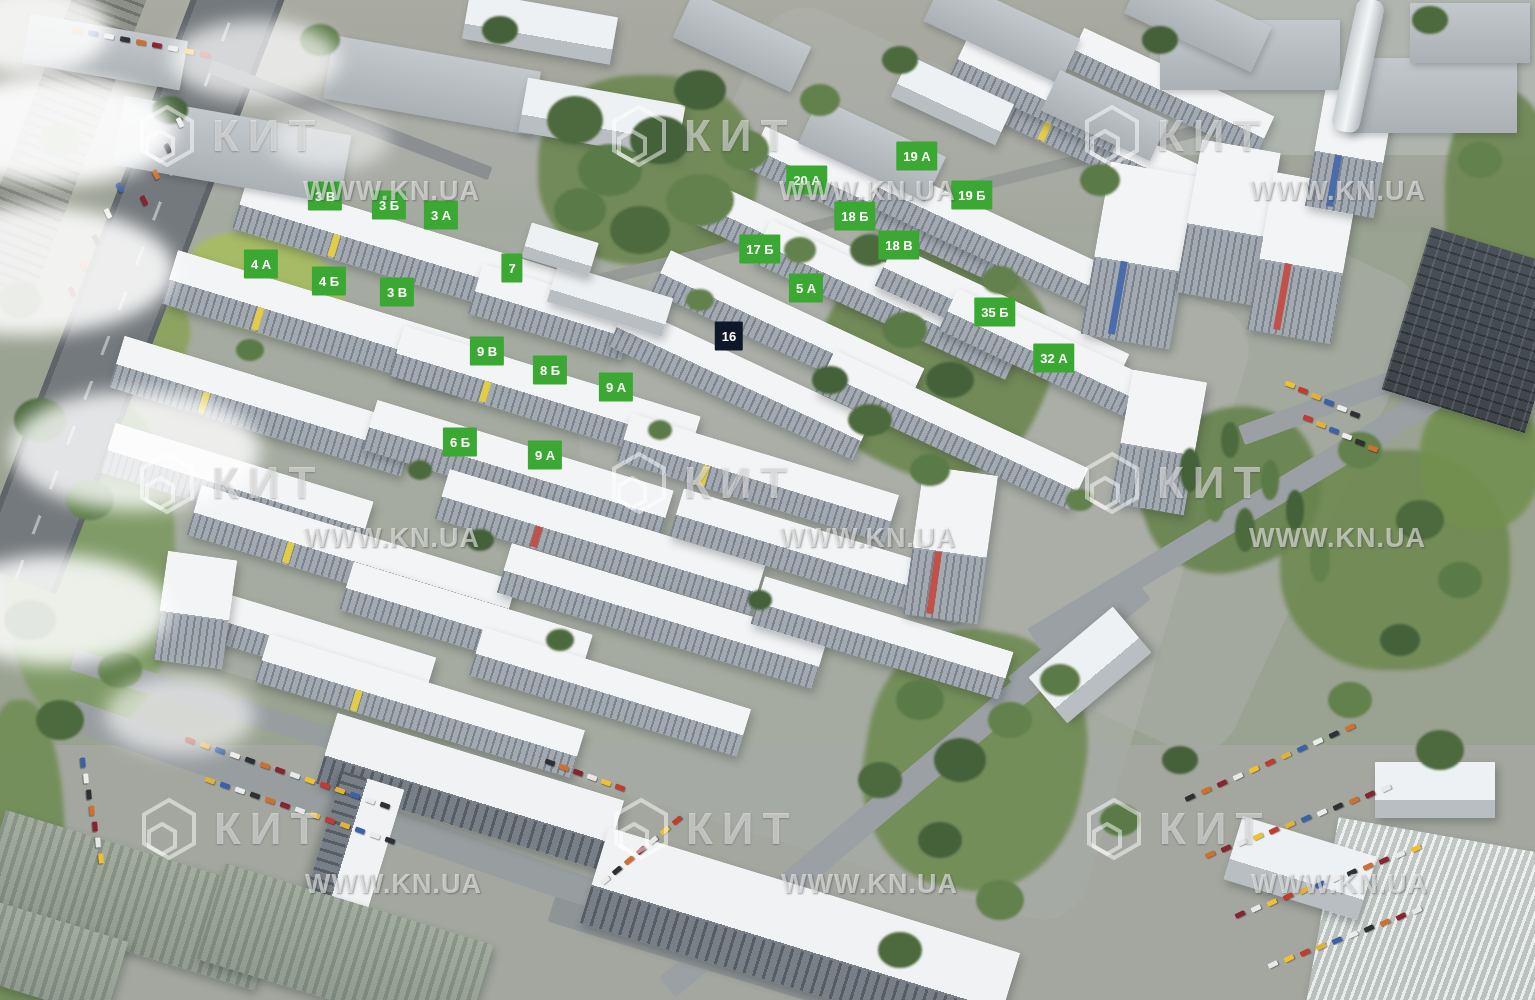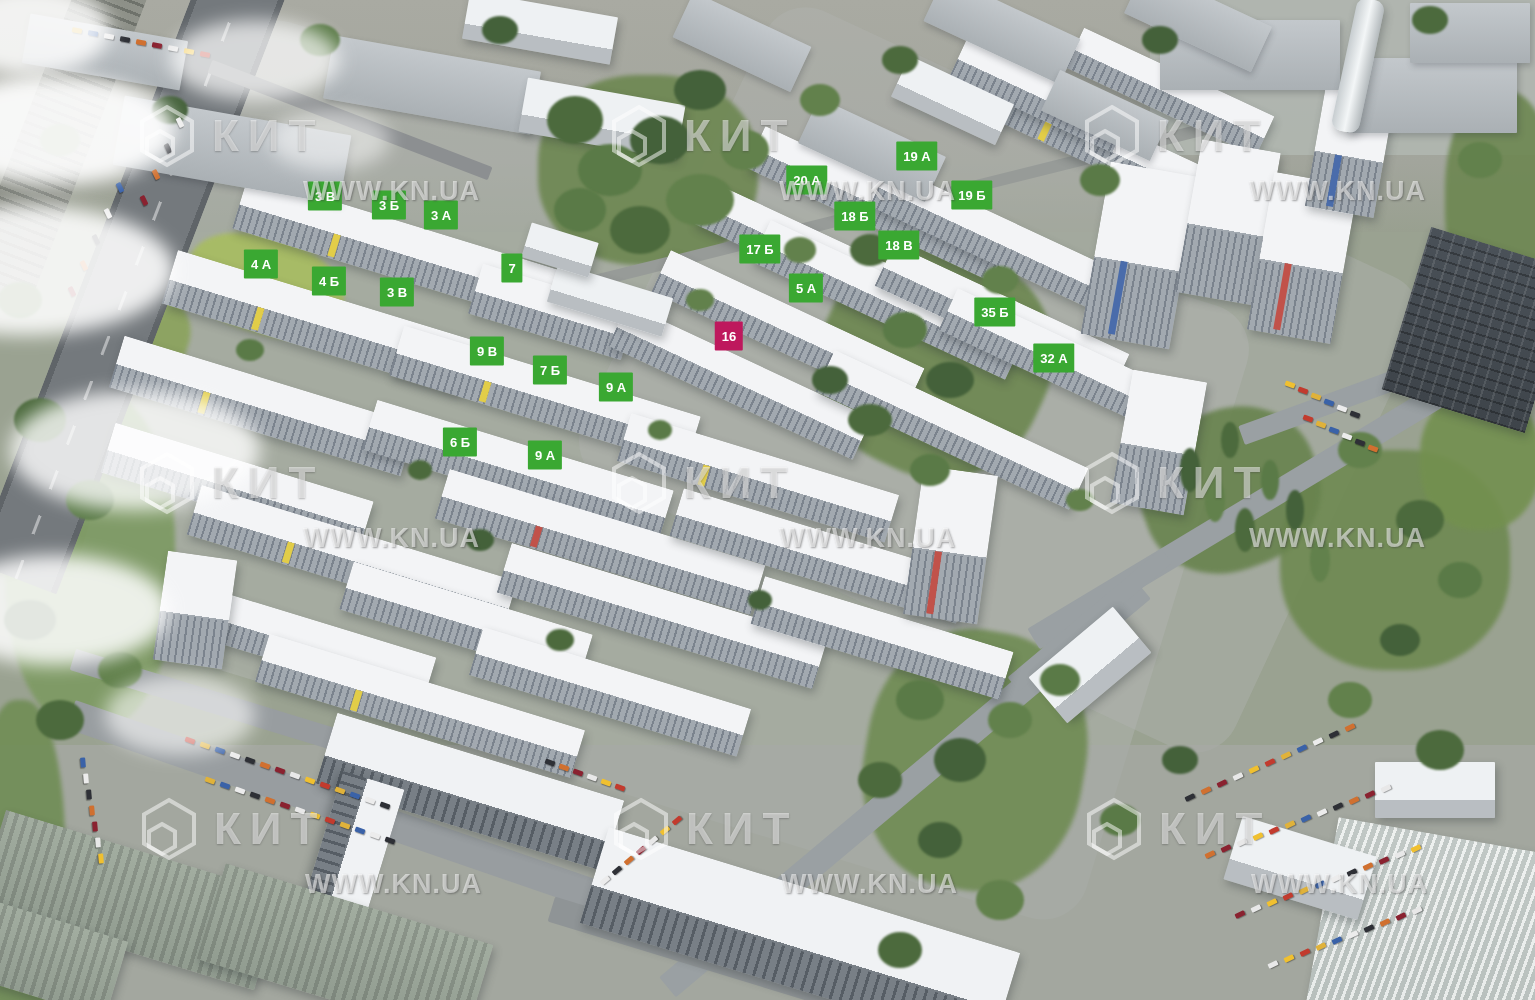--- a/index.html
+++ b/index.html
@@ -375,25 +375,25 @@
     </div>
   <div id="markers">
       <div class="marker" style="left: 325px; top: 196px; background: rgb(58, 168, 50); color: rgb(255, 255, 255);">3 В</div>
       <div class="marker" style="left: 389px; top: 205px; background: rgb(58, 168, 50); color: rgb(255, 255, 255);">3 Б</div>
       <div class="marker" style="left: 441px; top: 215px; background: rgb(58, 168, 50); color: rgb(255, 255, 255);">3 А</div>
       <div class="marker" style="left: 261px; top: 264px; background: rgb(58, 168, 50); color: rgb(255, 255, 255);">4 А</div>
       <div class="marker" style="left: 329px; top: 281px; background: rgb(58, 168, 50); color: rgb(255, 255, 255);">4 Б</div>
       <div class="marker" style="left: 397px; top: 292px; background: rgb(58, 168, 50); color: rgb(255, 255, 255);">3 В</div>
       <div class="marker" style="left: 512px; top: 268px; background: rgb(58, 168, 50); color: rgb(255, 255, 255);">7</div>
       <div class="marker" style="left: 487px; top: 351px; background: rgb(58, 168, 50); color: rgb(255, 255, 255);">9 В</div>
-      <div class="marker" style="left: 550px; top: 370px; background: rgb(58, 168, 50); color: rgb(255, 255, 255);">7 Б</div>
+      <div class="marker" style="left: 550px; top: 370px; background: rgb(58, 168, 50); color: rgb(255, 255, 255);">8 Б</div>
       <div class="marker" style="left: 616px; top: 387px; background: rgb(58, 168, 50); color: rgb(255, 255, 255);">9 А</div>
       <div class="marker" style="left: 460px; top: 442px; background: rgb(58, 168, 50); color: rgb(255, 255, 255);">6 Б</div>
       <div class="marker" style="left: 545px; top: 455px; background: rgb(58, 168, 50); color: rgb(255, 255, 255);">9 А</div>
-      <div class="marker" style="left: 729px; top: 336px; background: #be185d; color: rgb(255, 255, 255);">16</div>
+      <div class="marker" style="left: 729px; top: 336px; background: #0f172a; color: rgb(255, 255, 255);">16</div>
       <div class="marker" style="left: 760px; top: 249px; background: rgb(58, 168, 50); color: rgb(255, 255, 255);">17 Б</div>
       <div class="marker" style="left: 806px; top: 288px; background: rgb(58, 168, 50); color: rgb(255, 255, 255);">5 А</div>
       <div class="marker" style="left: 807px; top: 180px; background: rgb(58, 168, 50); color: rgb(255, 255, 255);">20 А</div>
       <div class="marker" style="left: 855px; top: 216px; background: rgb(58, 168, 50); color: rgb(255, 255, 255);">18 Б</div>
       <div class="marker" style="left: 899px; top: 245px; background: rgb(58, 168, 50); color: rgb(255, 255, 255);">18 В</div>
       <div class="marker" style="left: 917px; top: 156px; background: rgb(58, 168, 50); color: rgb(255, 255, 255);">19 А</div>
       <div class="marker" style="left: 972px; top: 195px; background: rgb(58, 168, 50); color: rgb(255, 255, 255);">19 Б</div>
       <div class="marker" style="left: 995px; top: 312px; background: rgb(58, 168, 50); color: rgb(255, 255, 255);">35 Б</div>
       <div class="marker" style="left: 1054px; top: 358px; background: rgb(58, 168, 50); color: rgb(255, 255, 255);">32 А</div>
     </div>

